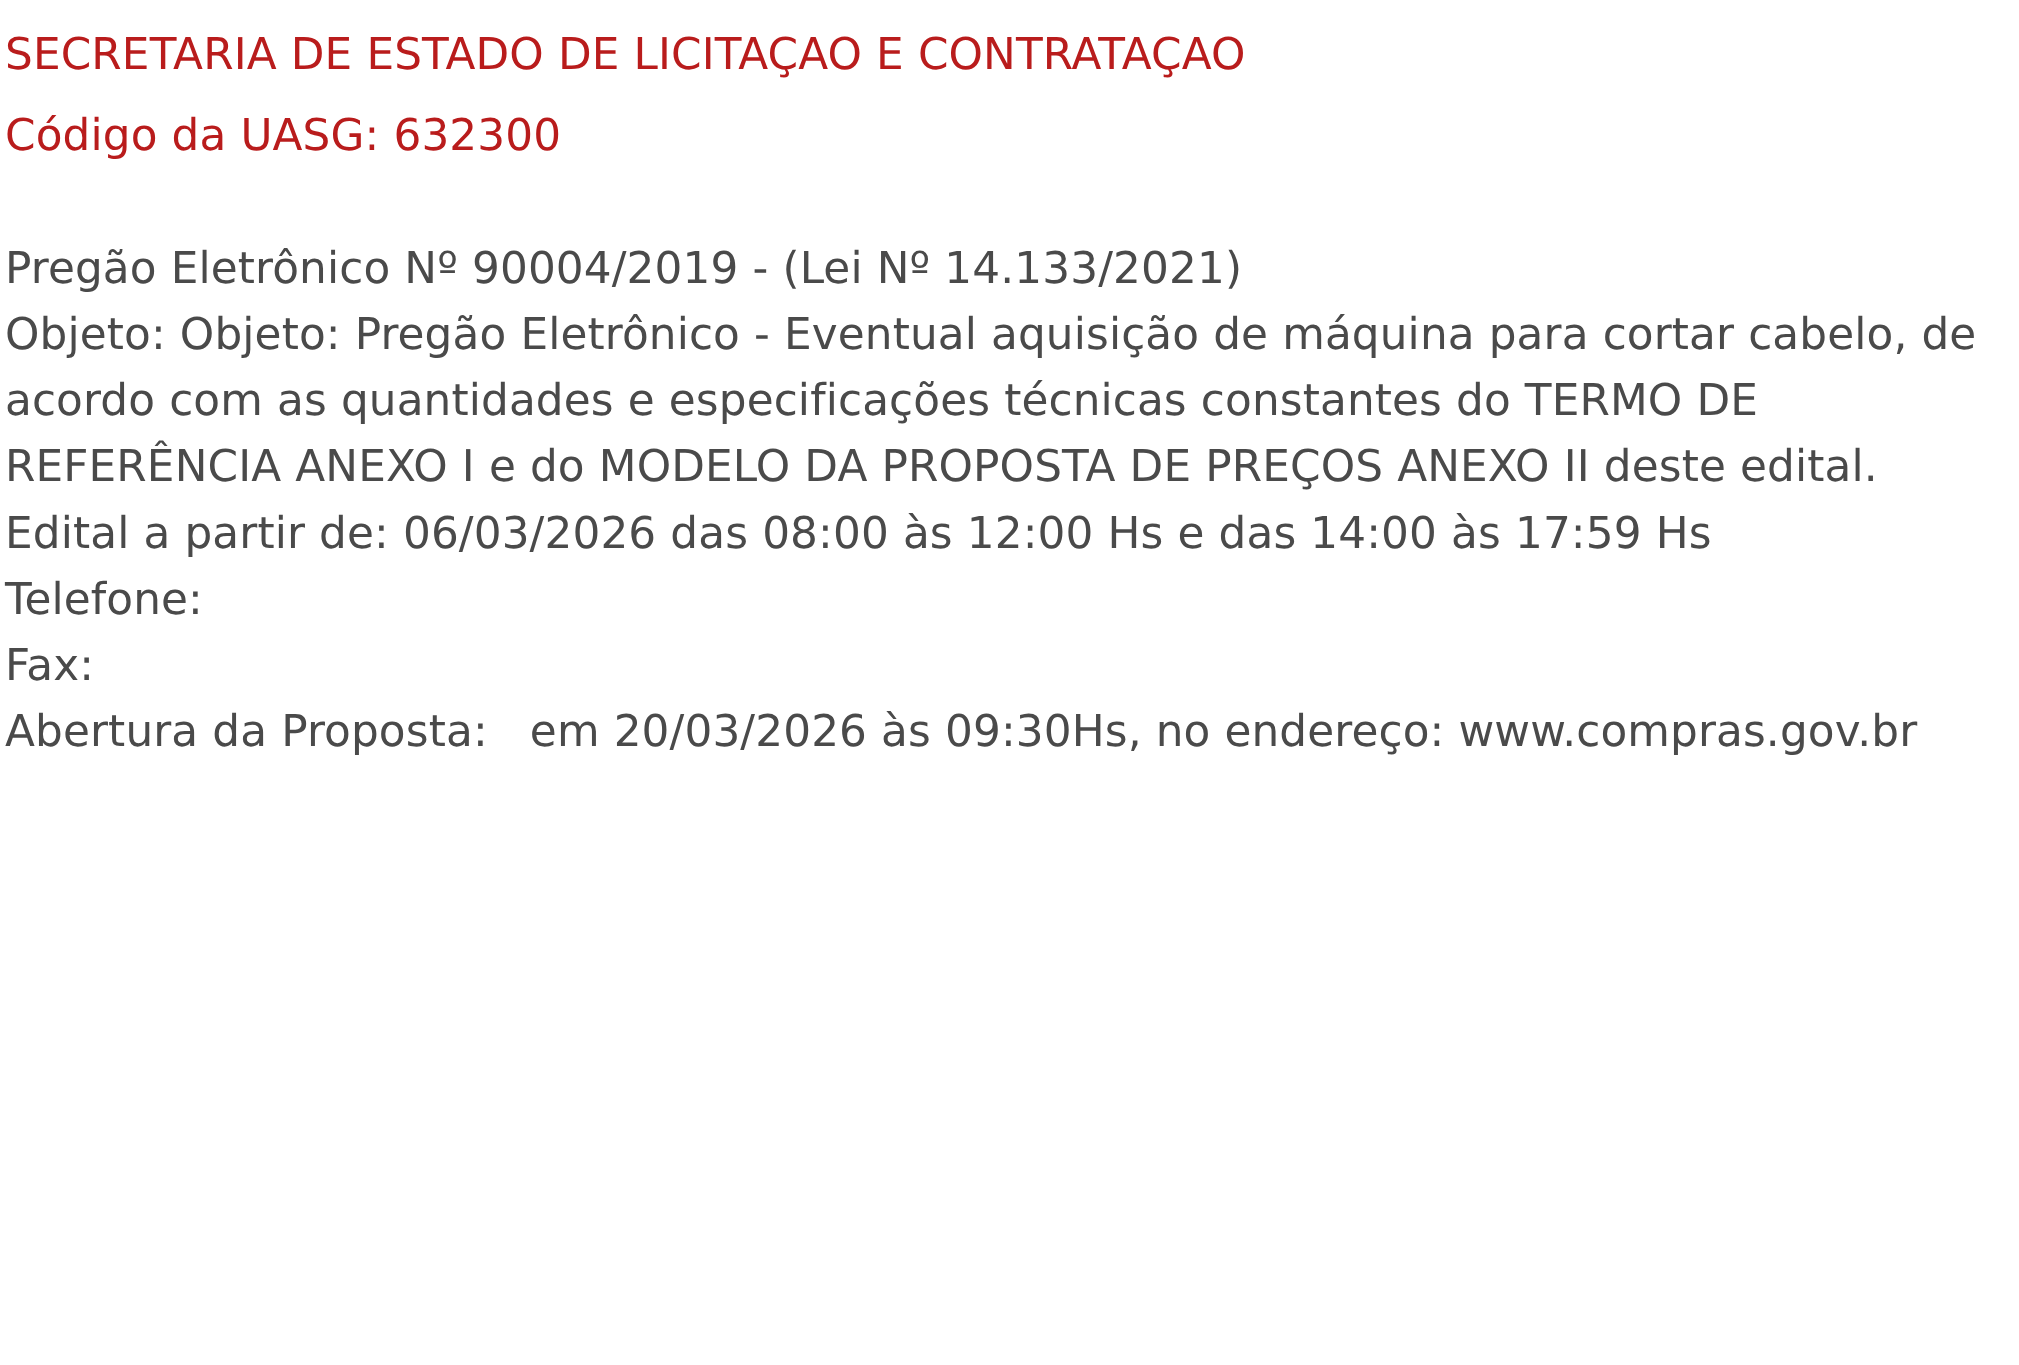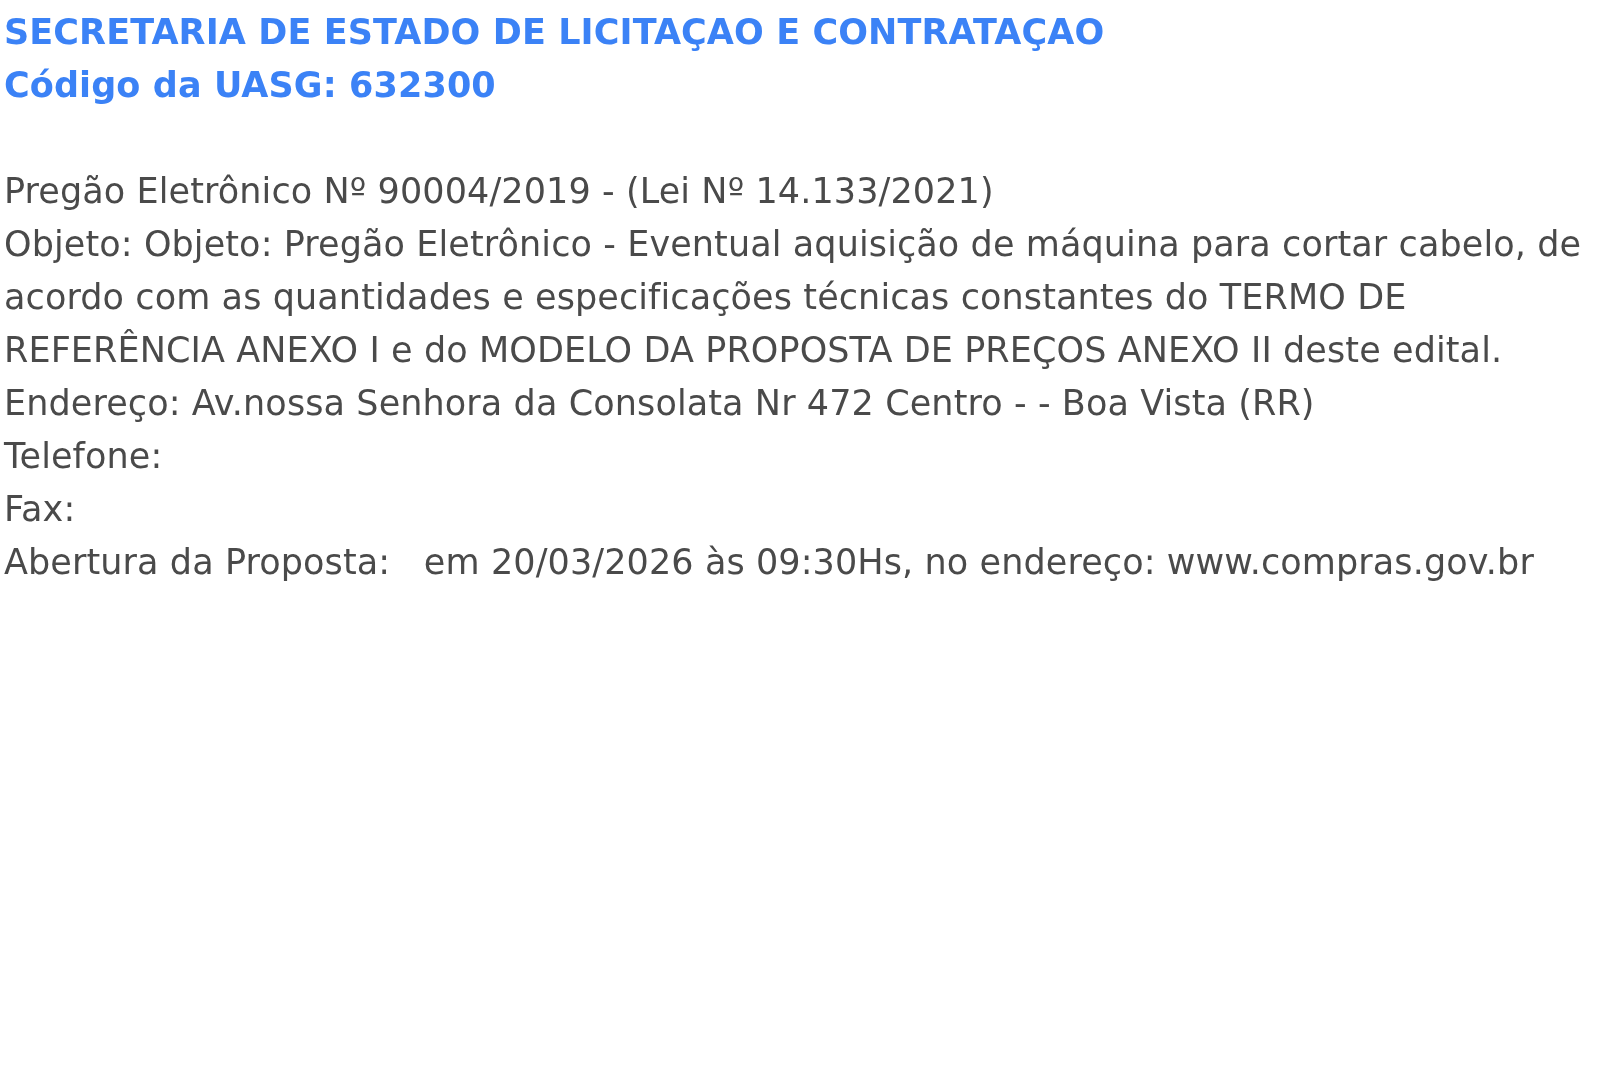--- a/index.html
+++ b/index.html
@@ -30,44 +30,45 @@
     font-weight: 400;
   }
   .line {
     white-space: pre-wrap;
     word-break: normal;
   }
   .line.spacer {
     height: 53px;
   }
   .head-line {
-    font-weight: 700;
+    font-weight: 400;
     font-size: 35px;
     line-height: 53px;
-    color: #3b82f6;
+    color: #b91c1c;
+    margin-top: 12px;
   }
   .body-block {
     margin: 0;
   }
 </style>
 </head>
 <body>
 
 <div class="page">
   <div class="notice">
 
     <div class="head-line">SECRETARIA DE ESTADO DE LICITAÇAO E CONTRATAÇAO</div>
 
     <div class="head-line">Código da UASG: 632300</div>
 
     <div class="line spacer"></div>
 
     <div class="body-block">
       <div class="line">Pregão Eletrônico Nº 90004/2019 - (Lei Nº 14.133/2021)</div>
       <div class="line">Objeto: Objeto: Pregão Eletrônico - Eventual aquisição de máquina para cortar cabelo, de acordo com as quantidades e especificações técnicas constantes do TERMO DE REFERÊNCIA ANEXO I e do MODELO DA PROPOSTA DE PREÇOS ANEXO II deste edital.</div>
-      <div class="line">Endereço: Av.nossa Senhora da Consolata Nr 472 Centro - - Boa Vista (RR)</div>
+      <div class="line">Edital a partir de: 06/03/2026 das 08:00 às 12:00 Hs e das 14:00 às 17:59 Hs</div>
       <div class="line">Telefone:</div>
       <div class="line">Fax:</div>
       <div class="line">Abertura da Proposta:   em 20/03/2026 às 09:30Hs, no endereço: www.compras.gov.br</div>
     </div>
 
   </div>
 </div>
 
 </body></html>

